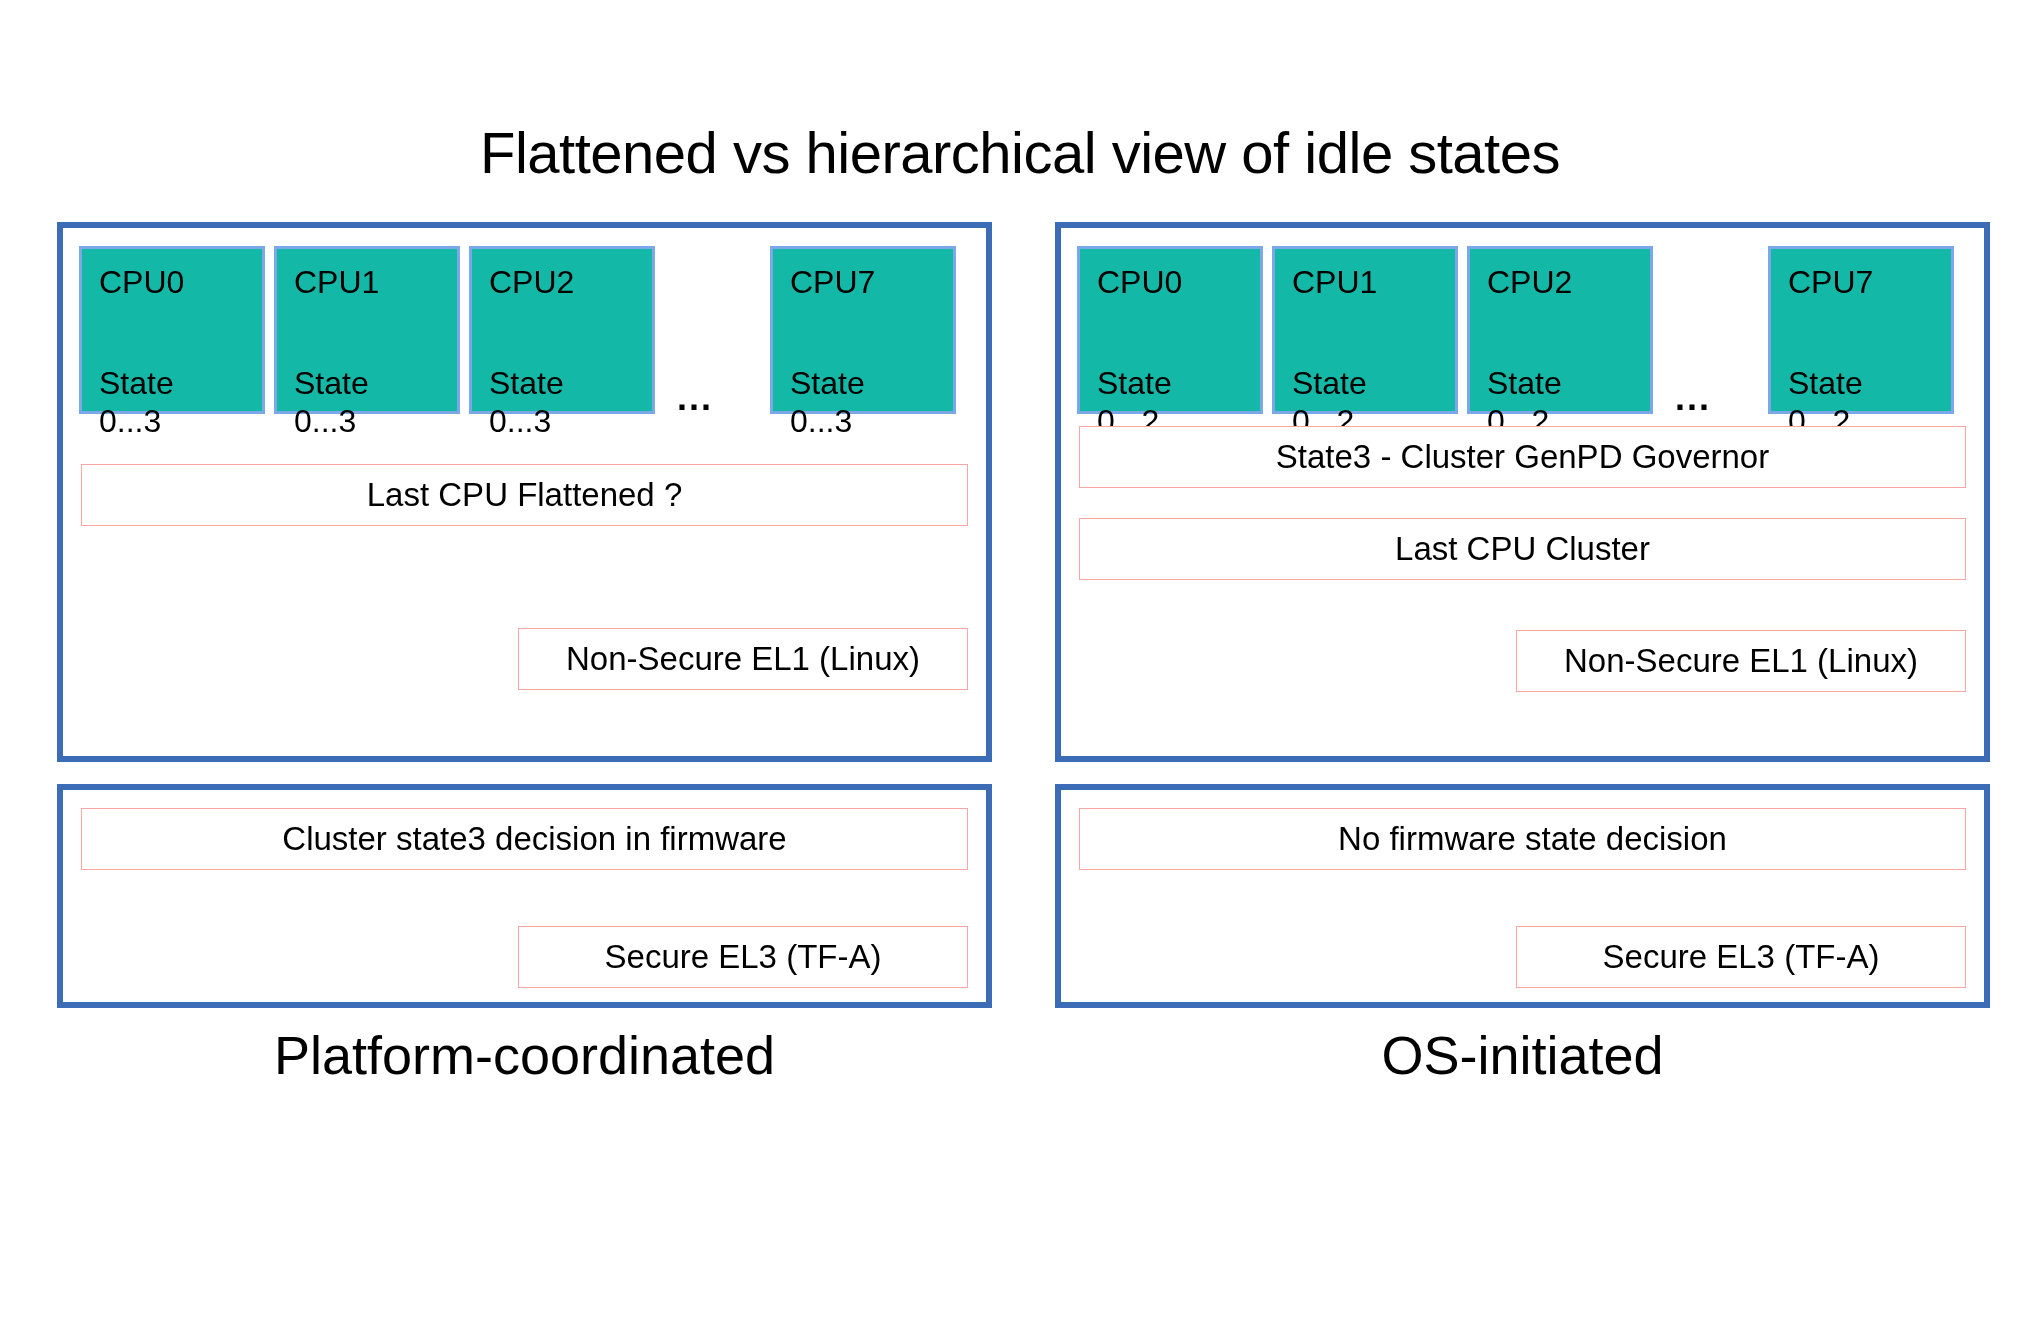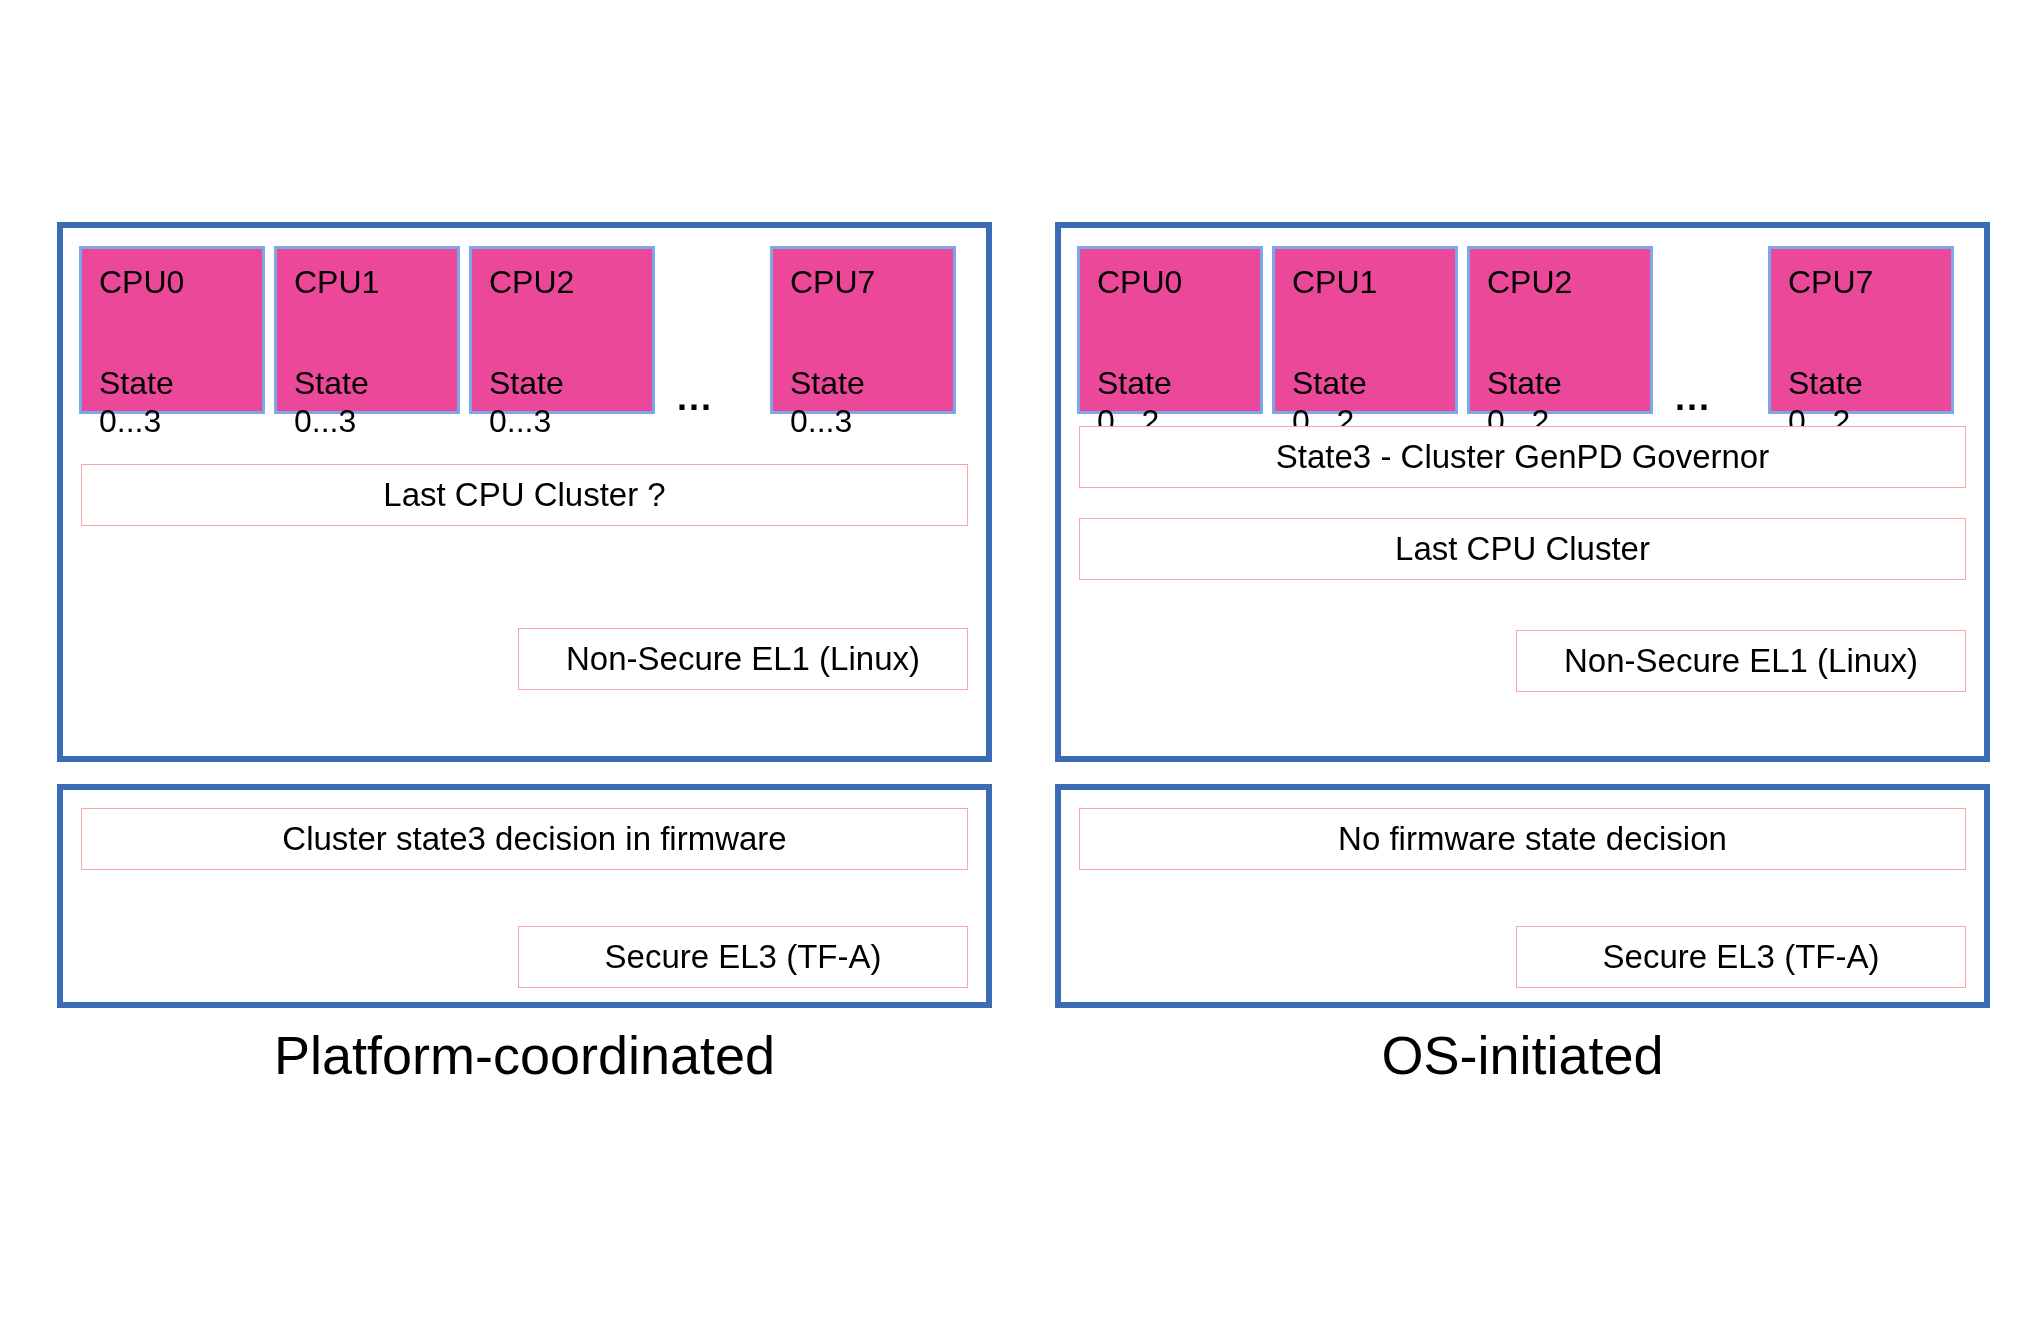--- a/index.html
+++ b/index.html
@@ -73,21 +73,21 @@
     width: 923px;
     height: 200px;
   }
   .cpu-box {
     position: absolute;
     top: 18px;
     width: 186px;
     height: 168px;
     box-sizing: border-box;
     border: 3px solid #7aa8e8;
-    background: #ec4899;
+    background: #14b8a6;
     padding: 14px 0 8px 17px;
   }
   .cpu-box .cpu-name {
     font-size: 32px;
     line-height: 38px;
     white-space: nowrap;
   }
   .cpu-box .cpu-state {
     position: absolute;
     left: 17px;
@@ -180,20 +180,21 @@
     white-space: nowrap;
   }
   .caption.left  { left: 57px; }
   .caption.right { left: 1055px; }
 </style>
 </head>
 <body>
 
 <div class="slide">
 
+  <div class="slide-title">Flattened vs hierarchical view of idle states</div>
 
   <div class="column left">
 
     <div class="panel os-panel">
 
       <div class="cpu-row">
 
         <div class="cpu-box" style="left:16px;">
           <div class="cpu-name">CPU0</div>
           <div class="cpu-state">
@@ -223,21 +224,21 @@
         <div class="cpu-box" style="left:707px;">
           <div class="cpu-name">CPU7</div>
           <div class="cpu-state">
             <div>State</div>
             <div>0...3</div>
           </div>
         </div>
 
       </div>
 
-      <div class="bar left-lastcpu">Last CPU Cluster ?</div>
+      <div class="bar left-lastcpu">Last CPU Flattened ?</div>
 
       <div class="bar left-el1">Non-Secure EL1 (Linux)</div>
 
     </div>
 
     <div class="panel fw-panel">
       <div class="bar fw-decision">Cluster state3 decision in firmware</div>
       <div class="bar fw-el3">Secure EL3 (TF-A)</div>
     </div>
 

